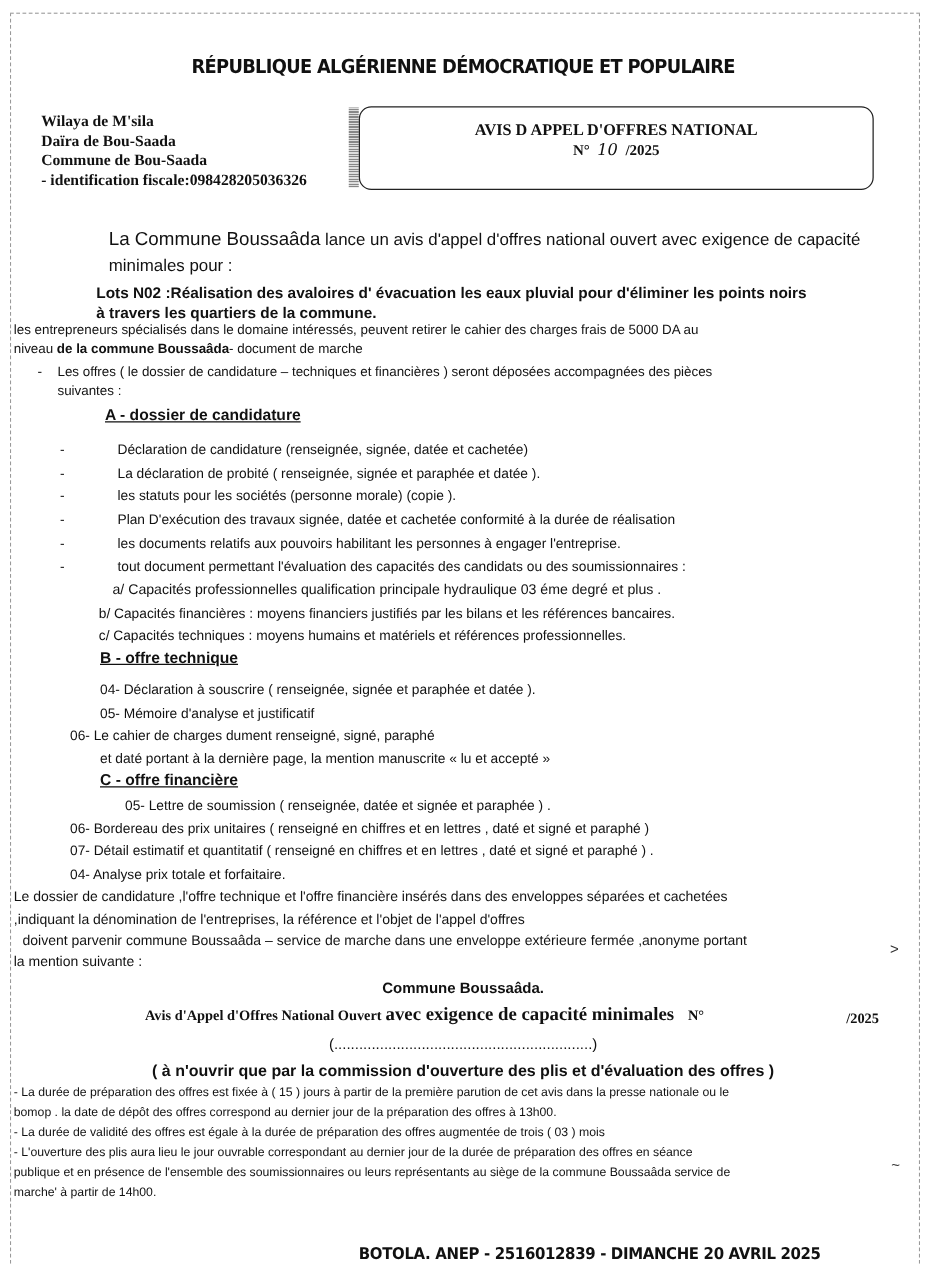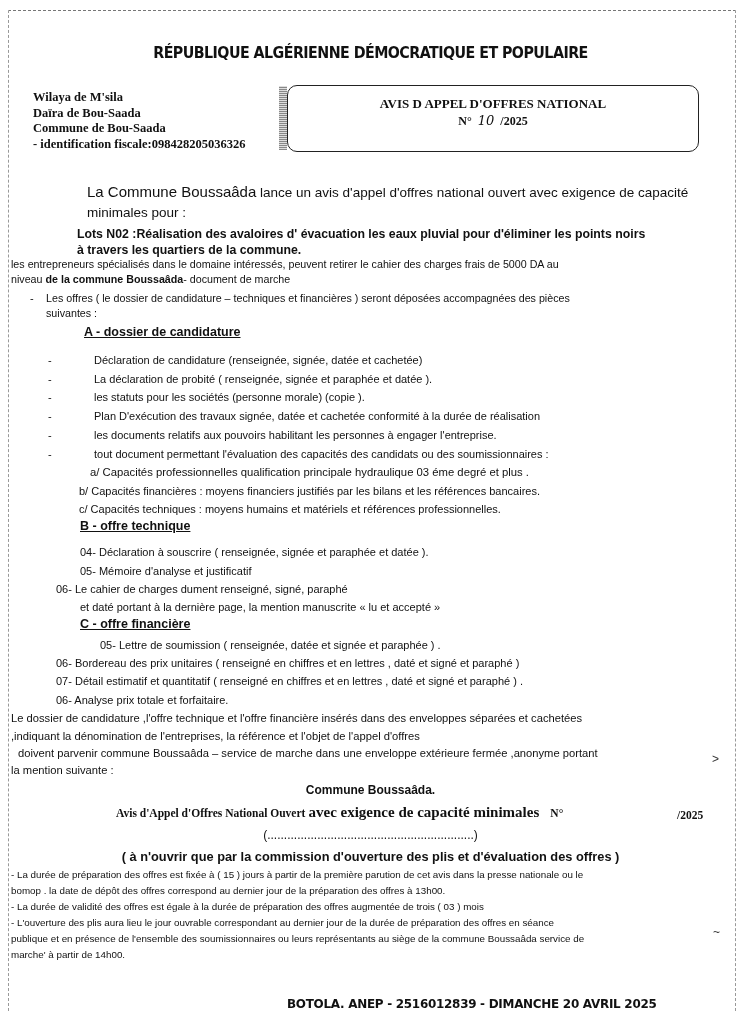--- a/index.html
+++ b/index.html
@@ -82,21 +82,21 @@
 <div class="t sec" style="left:80px; top:519px;">B -  offre technique</div>
 <div class="t" style="left:80px; top:545px;text-align:center;">04- Déclaration à souscrire ( renseignée, signée et paraphée  et datée ).</div>
 <div class="t" style="left:80px; top:564px;">05- Mémoire d'analyse et justificatif</div>
 <div class="t" style="left:56px; top:582px;">06- Le cahier de charges dument renseigné, signé, paraphé</div>
 <div class="t" style="left:80px; top:600px;">et daté portant à la dernière page, la mention manuscrite «  lu et accepté »</div>
 
 <div class="t sec" style="left:80px; top:617px;">C - offre financière</div>
 <div class="t" style="left:56px; top:638px;margin-left:44px;">05- Lettre de soumission ( renseignée, datée et signée et paraphée ) .</div>
 <div class="t" style="left:56px; top:656px;">06- Bordereau des prix unitaires ( renseigné en chiffres et en lettres , daté et signé et paraphé )</div>
 <div class="t" style="left:56px; top:674px;">07- Détail estimatif et quantitatif ( renseigné en chiffres et en lettres , daté et signé et paraphé ) .</div>
-<div class="t" style="left:56px; top:693px;">06- Analyse prix totale et forfaitaire.</div>
+<div class="t" style="left:56px; top:693px;">04- Analyse prix totale et forfaitaire.</div>
 
 <div class="t" style="left:11px; top:711px; font-size:11.2px;">Le dossier de candidature ,l'offre technique et l'offre financière insérés dans des enveloppes séparées et cachetées</div>
 <div class="t" style="left:11px; top:729px; font-size:11.2px;">,indiquant  la dénomination de l'entreprises, la référence et l'objet de l'appel d'offres</div>
 <div class="t" style="left:18px; top:746px; font-size:11.2px;">doivent parvenir commune Boussaâda – service de marche dans une enveloppe extérieure fermée ,anonyme portant</div>
 <div class="mark" style="left:712px; top:752px;">&gt;</div>
 <div class="t" style="left:11px; top:763px; font-size:11.2px;">la mention suivante :</div>
 
 <div class="center b" style="top:783px; font-size:12px;">Commune Boussaâda.</div>
 <div class="t serif b" style="left:116px; top:805px; font-size:12.5px;">
   <span style="font-size:11.5px;">Avis d'Appel d'Offres National Ouvert</span>

